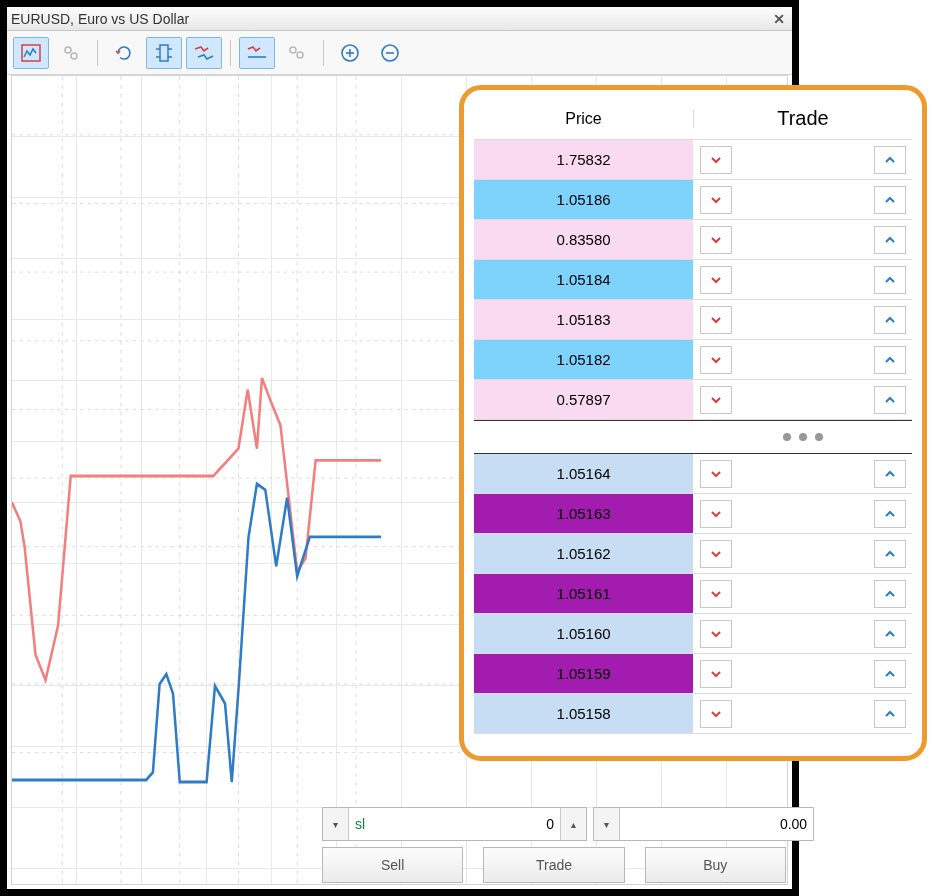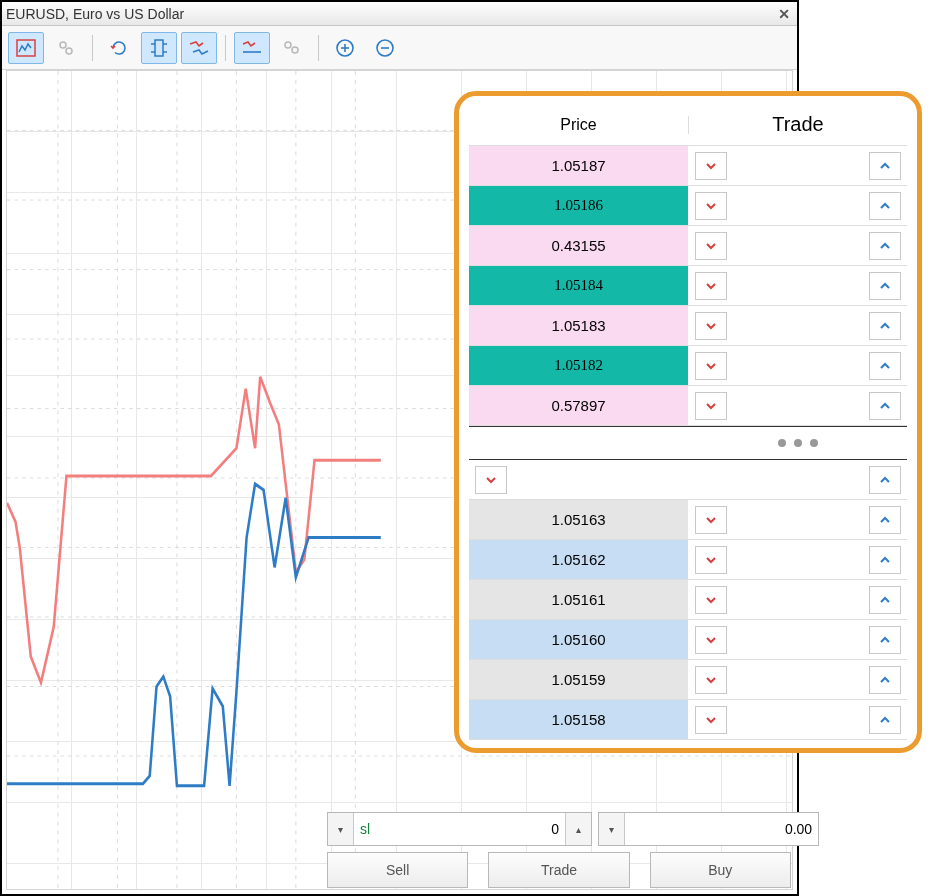--- a/index.html
+++ b/index.html
@@ -1,21 +1,21 @@
 <!DOCTYPE html>
 <html><head>
 <meta charset="utf-8">
 <style>
 * { box-sizing: border-box; margin: 0; padding: 0; }
 body { font-family: "Segoe UI", Tahoma, sans-serif; font-size: 13px; background: #fff; }
 
 .window {
   width: 799px;
   height: 896px;
-  border: 2px solid #000000;
+  border: 7px solid #000000;
   background: #fff;
   position: relative;
 }
 
 .titlebar {
   height: 24px;
   background: linear-gradient(#fdfdfd, #e8e8e8);
   border-bottom: 1px solid #c8c8c8;
   display: flex;
   align-items: center;
@@ -85,27 +85,27 @@
 .chart-svg {
   position: absolute;
   top: 0; left: 0;
   width: 100%;
   height: 100%;
 }
 
 
 .dom-panel {
   position: absolute;
-  top: 89px;
+  top: 78px;
   left: 452px;
   width: 468px;
   border: 5px solid #ec9c2e;
   border-radius: 22px;
   background: #fff;
-  padding: 8px 10px 8px 10px;
+  padding: 8px 10px 22px 10px;
 }
 .dom-header {
   display: flex;
   height: 42px;
   align-items: center;
   border-bottom: 1px solid #ddd;
 }
 .dom-header .price-col {
   flex: 0 0 220px;
   text-align: center;
@@ -132,23 +132,23 @@
   border-right: 1px solid #fff;
 }
 .dom-row .trade-cell {
   flex: 1;
   display: flex;
   align-items: center;
   padding: 0 6px;
   gap: 0;
 }
 .dom-row.ask .price-cell { background: #fadaf1; }
-.dom-row.ask.alt .price-cell { background: #14b8a6; font-family: Liberation Serif, serif; }
+.dom-row.ask.alt .price-cell { background: #7dd3fc; }
 .dom-row.bid .price-cell { background: #c6ddf3; }
-.dom-row.bid.alt .price-cell { background: #e5e5e5; }
+.dom-row.bid.alt .price-cell { background: #a21caf; }
 
 .caret-btn {
   width: 32px; height: 28px;
   border: 1px solid #c8c8c8;
   background: #fff;
   display: flex; align-items: center; justify-content: center;
   cursor: pointer;
 }
 .trade-spacer { flex: 1; }
 
@@ -324,21 +324,21 @@
     </svg>
   </div>
 
   <div class="dom-panel">
     <div class="dom-header">
       <div class="price-col">Price</div>
       <div class="trade-col">Trade</div>
     </div>
     <div id="ask-rows">
         <div class="dom-row ask">
-          <div class="price-cell">1.05187</div>
+          <div class="price-cell">1.75832</div>
           <div class="trade-cell">
             <div class="caret-btn">
               <svg width="14" height="14" viewBox="0 0 14 14">
                 <polyline points="3,5 7,9 11,5" fill="none" stroke="#d84040" stroke-width="2"></polyline>
               </svg>
             </div>
             <div class="trade-spacer"></div>
             <div class="caret-btn">
               <svg width="14" height="14" viewBox="0 0 14 14">
                 <polyline points="3,9 7,5 11,9" fill="none" stroke="#2e7cc6" stroke-width="2"></polyline>
@@ -356,21 +356,21 @@
             </div>
             <div class="trade-spacer"></div>
             <div class="caret-btn">
               <svg width="14" height="14" viewBox="0 0 14 14">
                 <polyline points="3,9 7,5 11,9" fill="none" stroke="#2e7cc6" stroke-width="2"></polyline>
               </svg>
             </div>
           </div>
         </div>
         <div class="dom-row ask">
-          <div class="price-cell">0.43155</div>
+          <div class="price-cell">0.83580</div>
           <div class="trade-cell">
             <div class="caret-btn">
               <svg width="14" height="14" viewBox="0 0 14 14">
                 <polyline points="3,5 7,9 11,5" fill="none" stroke="#d84040" stroke-width="2"></polyline>
               </svg>
             </div>
             <div class="trade-spacer"></div>
             <div class="caret-btn">
               <svg width="14" height="14" viewBox="0 0 14 14">
                 <polyline points="3,9 7,5 11,9" fill="none" stroke="#2e7cc6" stroke-width="2"></polyline>
@@ -445,20 +445,21 @@
       </div>
     <div class="dots-row">
       <div class="dots-row-inner">
         <span class="dot"></span>
         <span class="dot"></span>
         <span class="dot"></span>
       </div>
     </div>
     <div id="bid-rows">
         <div class="dom-row bid">
+          <div class="price-cell">1.05164</div>
           <div class="trade-cell">
             <div class="caret-btn">
               <svg width="14" height="14" viewBox="0 0 14 14">
                 <polyline points="3,5 7,9 11,5" fill="none" stroke="#d84040" stroke-width="2"></polyline>
               </svg>
             </div>
             <div class="trade-spacer"></div>
             <div class="caret-btn">
               <svg width="14" height="14" viewBox="0 0 14 14">
                 <polyline points="3,9 7,5 11,9" fill="none" stroke="#2e7cc6" stroke-width="2"></polyline>

